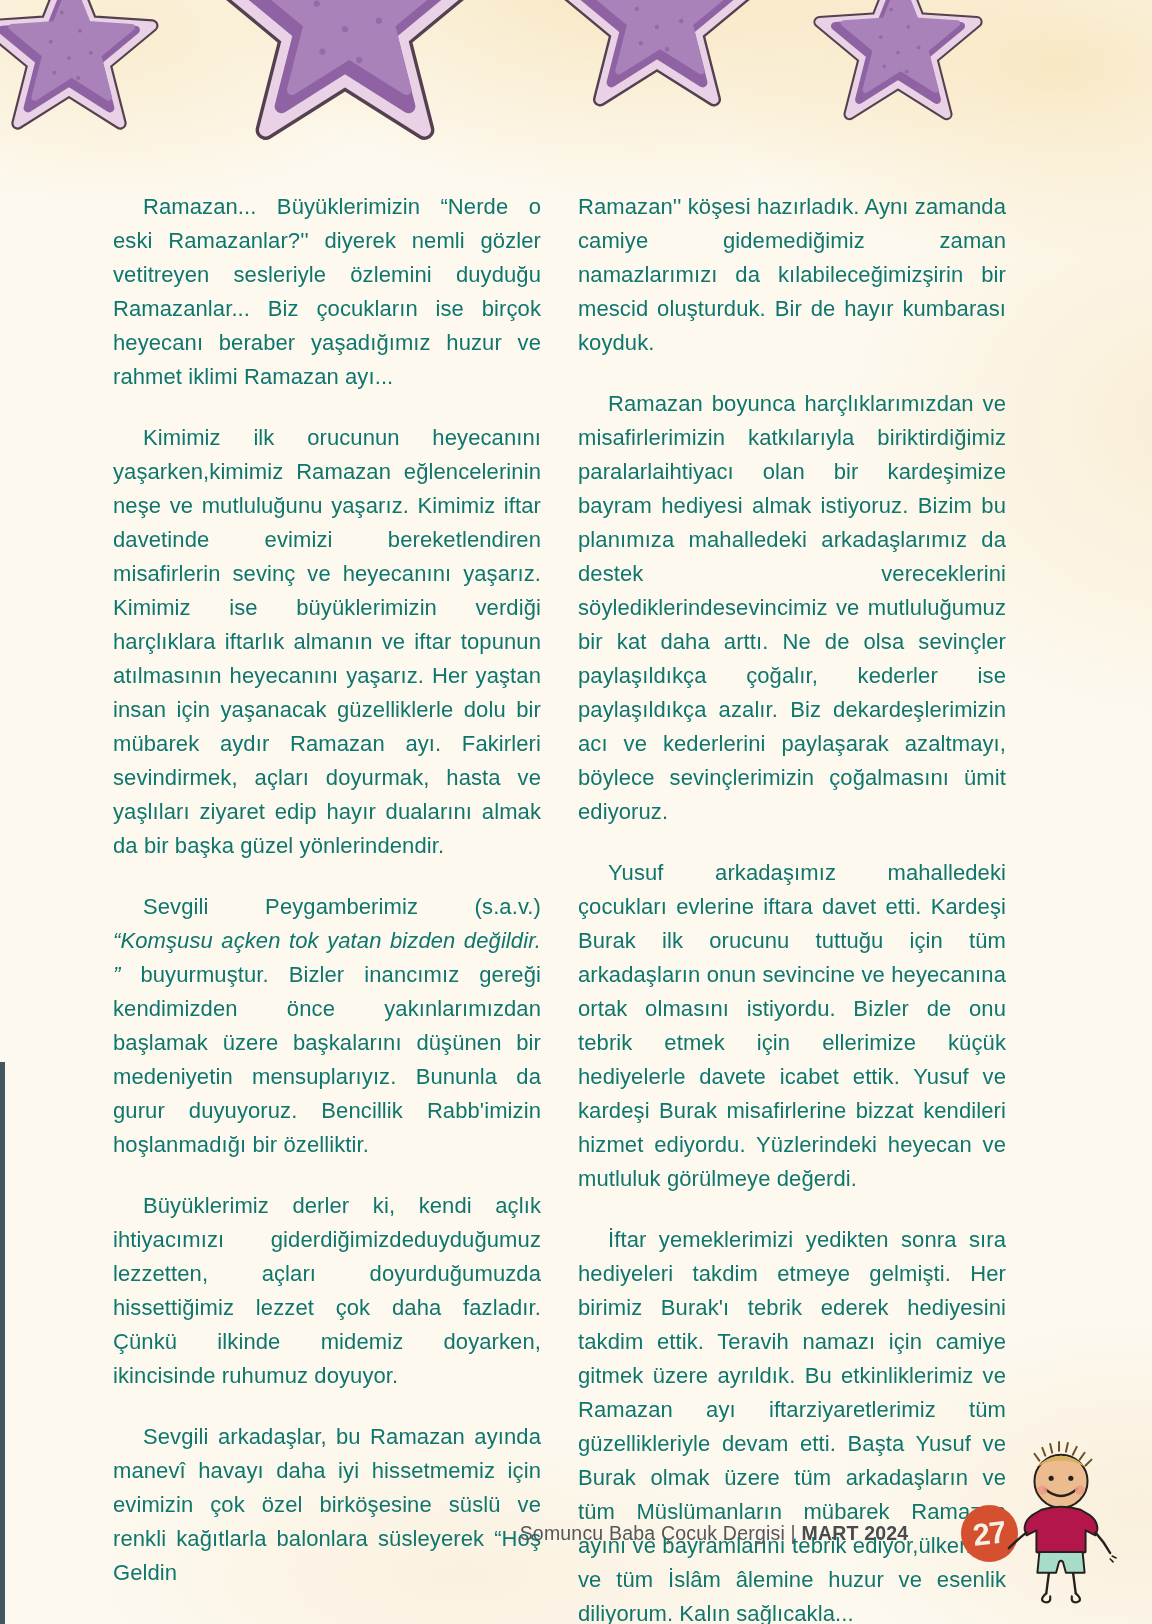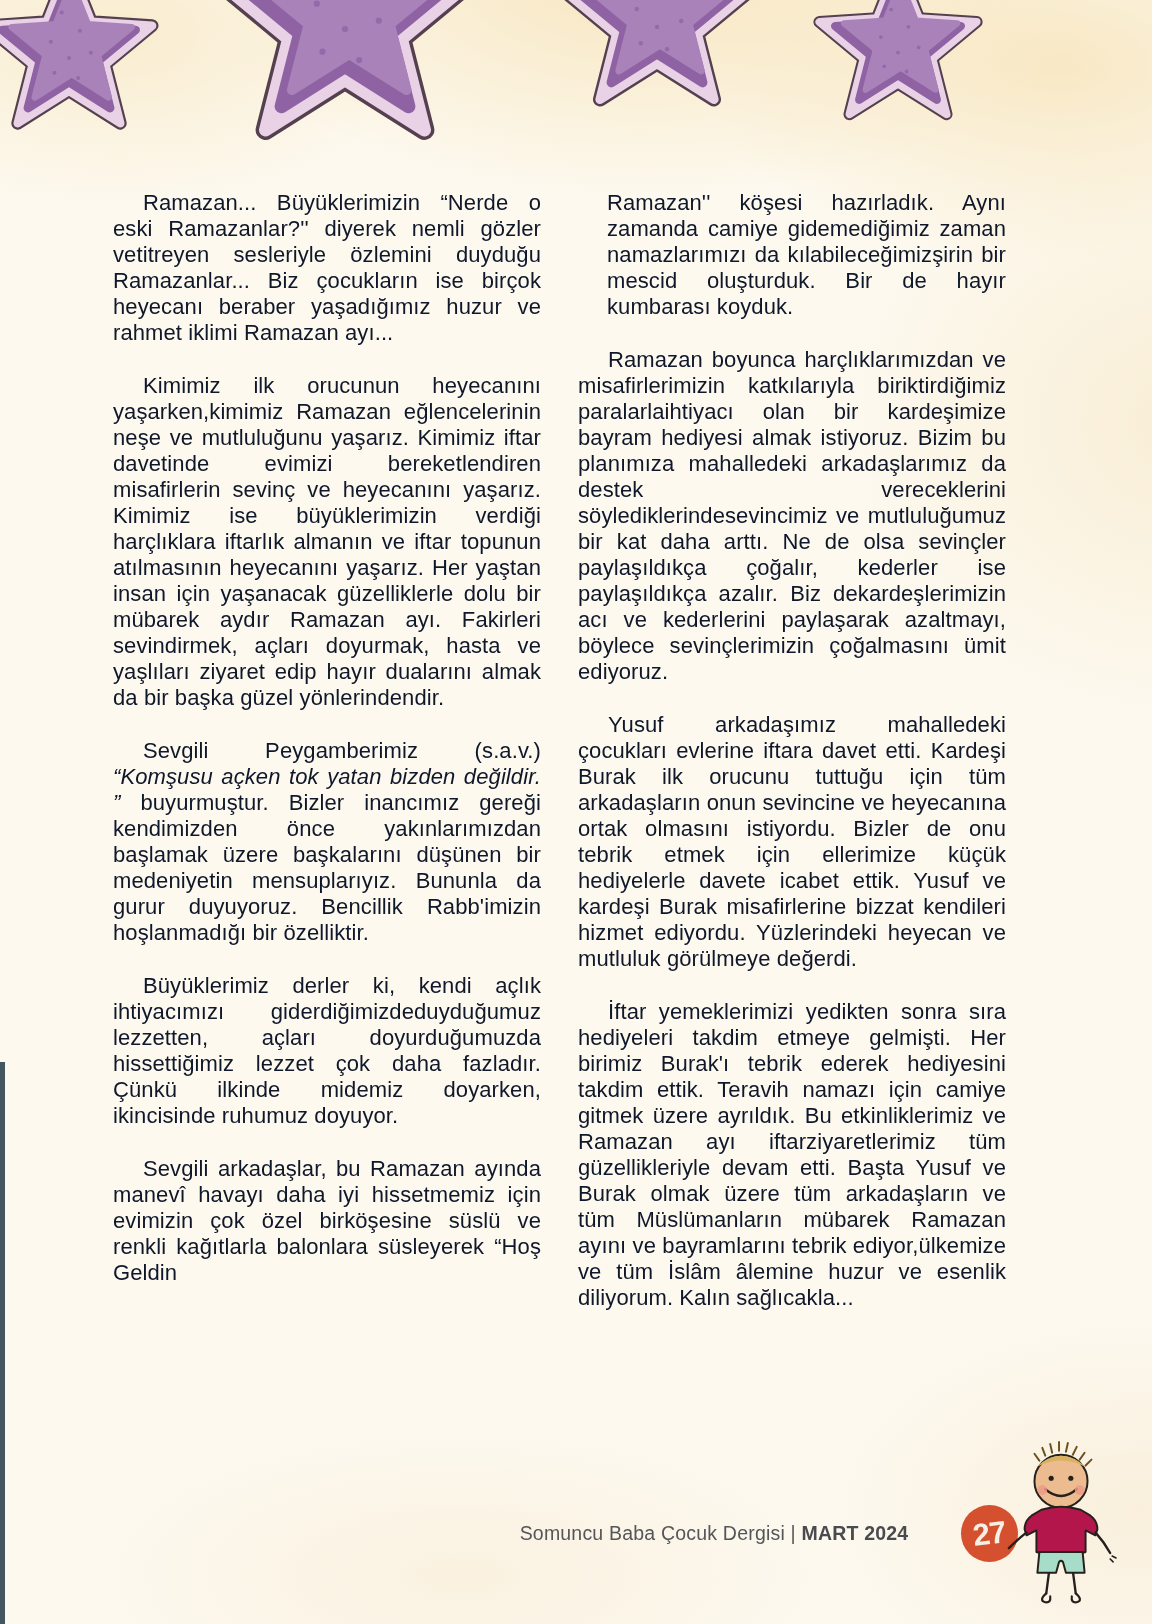--- a/index.html
+++ b/index.html
@@ -30,27 +30,27 @@
     position:absolute;left:0;top:1062px;bottom:0;width:5px;
     background:#44565f;
   }
   .columns{
     position:absolute;left:113px;top:190px;width:893px;
     display:flex;gap:37px;
   }
   .col{width:428px;}
   .col p{
     margin:0 0 27px 0;
-    font-size:22px;line-height:26px;
-    color:#0f172a;
+    font-size:22px;line-height:34px;
+    color:#0f766e;
     text-align:justify;
     text-indent:30px;
     letter-spacing:0.1px;
   }
-  .col p.no-indent{text-indent:0;margin-left:29px;}
+  .col p.no-indent{text-indent:0;}
   .col p:last-child{margin-bottom:0;}
   .quote{font-style:italic;}
   .footer-line{
     position:absolute;left:496px;top:1522px;width:436px;
     text-align:center;
     font-size:19.5px;color:#55565a;letter-spacing:0.2px;
   }
   .footer-line .issue{font-weight:700;color:#4a4b4e;}
   .page-badge{
     position:absolute;left:961px;top:1505px;

